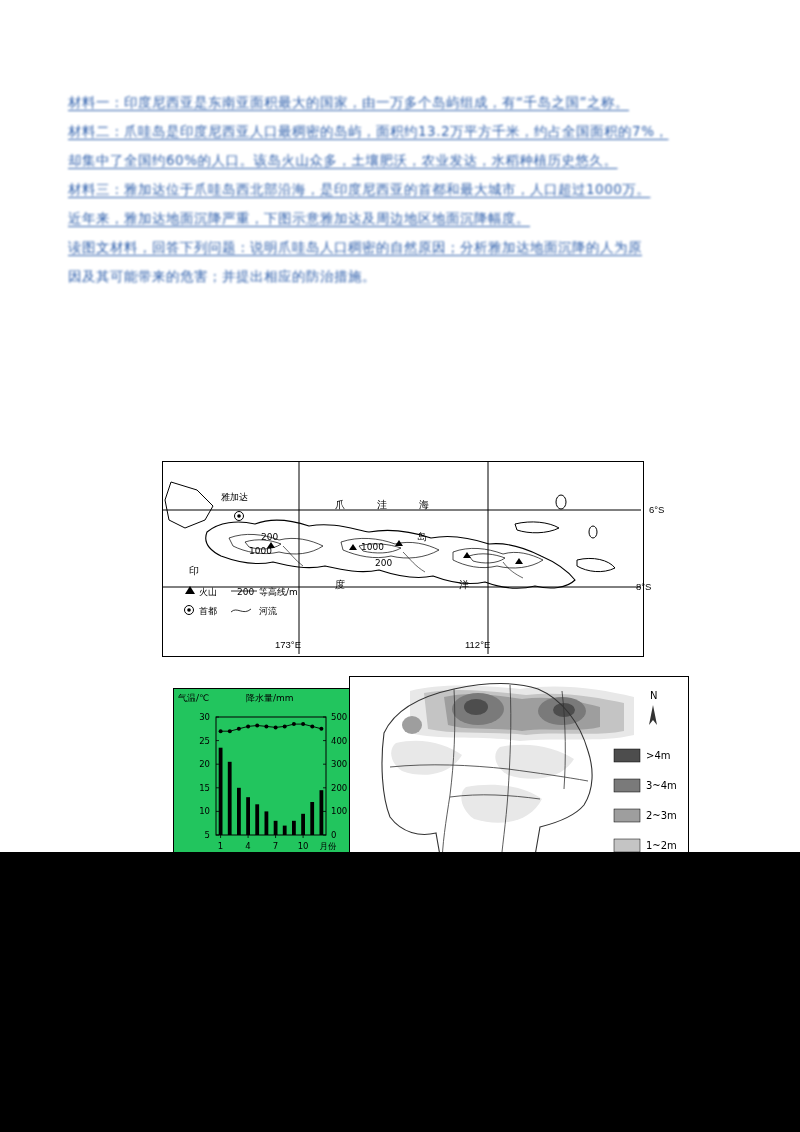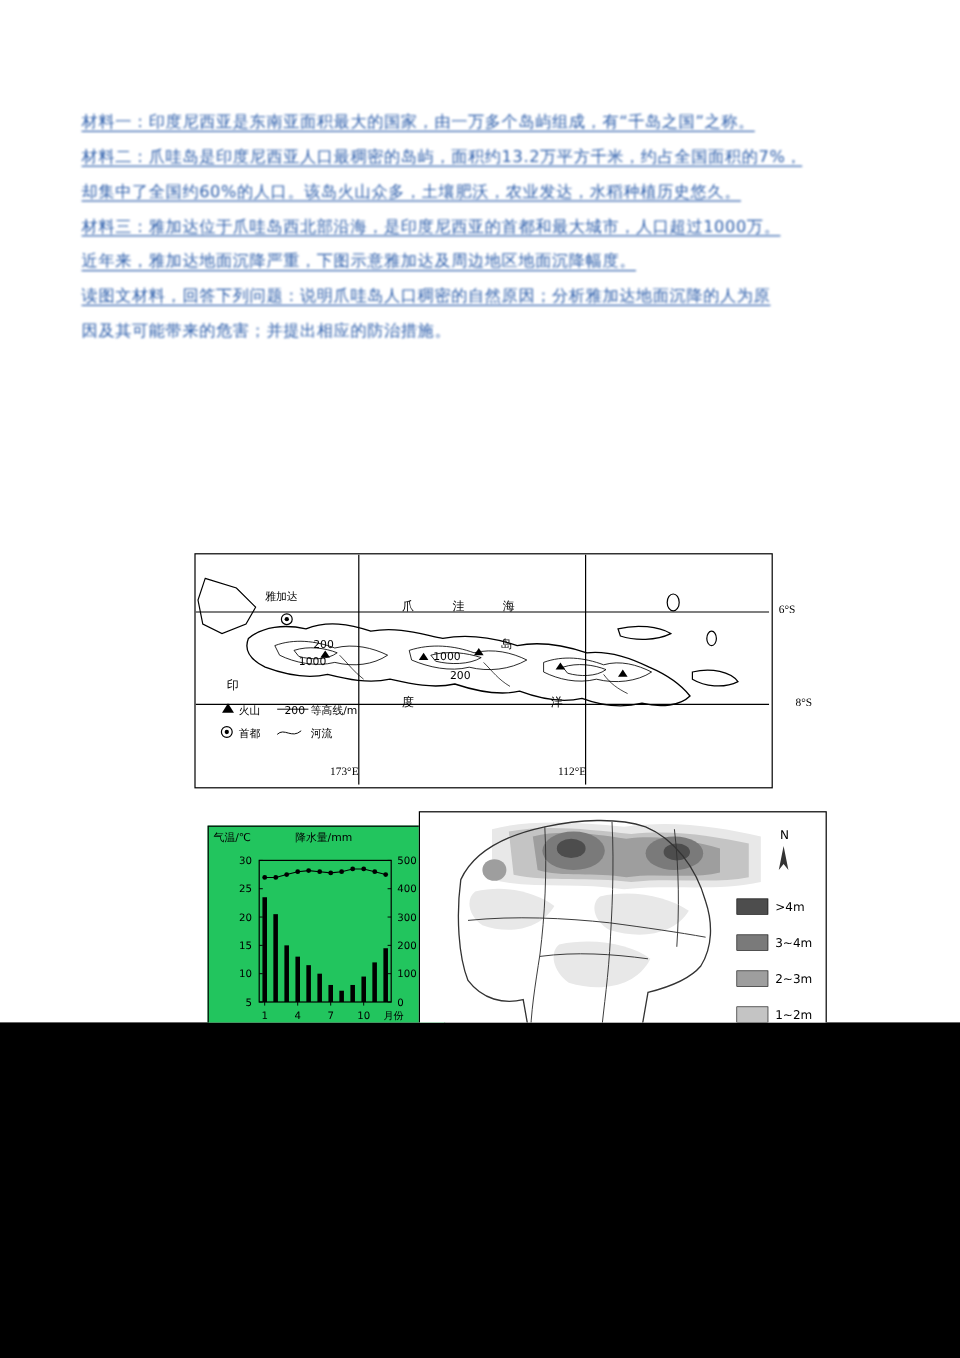--- a/index.html
+++ b/index.html
@@ -19,21 +19,21 @@
     -webkit-filter:blur(1.1px);
     font-family:"DejaVu Sans",sans-serif;
   }
   .para p.underline{text-decoration:underline;text-decoration-color:#2a5caa;text-underline-offset:3px;}
 
   
   .fig1{position:absolute;left:162px;top:461px;width:480px;height:194px;border:1px solid #000;background:#fff;}
   .fig1 svg{display:block;}
   .fig1 .lbl{font-size:9px;font-family:"DejaVu Sans",sans-serif;fill:#000;}
   .fig1 .lblbig{font-size:10px;font-family:"DejaVu Sans",sans-serif;fill:#000;}
-  .axlab{position:absolute;font-size:9.5px;font-family:Liberation Serif, serif;color:#000;}
+  .axlab{position:absolute;font-size:9.5px;font-family:Liberation Sans, sans-serif;color:#000;}
 
   
   .fig2{position:absolute;left:129px;top:688px;width:196px;height:180px;border:1px solid #000;background:#22c55e;margin-left:44px;}
 
   
   .fig3{position:absolute;left:349px;top:676px;width:338px;height:243px;border:1px solid #000;background:#fff;}
   .legend-txt{font-size:10px;font-family:"DejaVu Sans",sans-serif;fill:#000;}
   .fig3cap{position:absolute;left:349px;top:923px;width:338px;text-align:center;font-size:8px;color:#444;filter:blur(.9px);font-family:"DejaVu Sans",sans-serif;}
 </style>
 </head>
@@ -113,21 +113,21 @@
       <text class="lbl" x="96" y="133">等高线/m</text>
 
       <circle cx="26" cy="148" r="4.5" fill="none" stroke="#000" stroke-width="1"></circle>
       <circle cx="26" cy="148" r="1.8" fill="#000"></circle>
       <text class="lbl" x="36" y="152">首都</text>
       <path d="M68 150 C74 144,80 154,88 147" fill="none" stroke="#000" stroke-width=".8"></path>
       <text class="lbl" x="96" y="152">河流</text>
     </svg>
 
     <span class="axlab" style="left:486px;top:42px;">6°S</span>
-    <span class="axlab" style="left:500px;top:119px;">8°S</span>
+    <span class="axlab" style="left:473px;top:119px;">8°S</span>
     <span class="axlab" style="left:112px;top:177px;">173°E</span>
     <span class="axlab" style="left:302px;top:177px;">112°E</span>
   </div>
 
   <div class="fig2">
     <svg width="194" height="178" viewBox="0 0 194 178" id="climo">
         <text x="4" y="12" font-size="9" font-family="DejaVu Sans">气温/℃</text>
         <text x="72" y="12" font-size="9" font-family="DejaVu Sans">降水量/mm</text>
         <rect x="42" y="28" width="110" height="118" fill="none" stroke="#000" stroke-width="1"></rect>
         <text x="36" y="149" font-size="8.5" text-anchor="end" font-family="DejaVu Sans">5</text>

